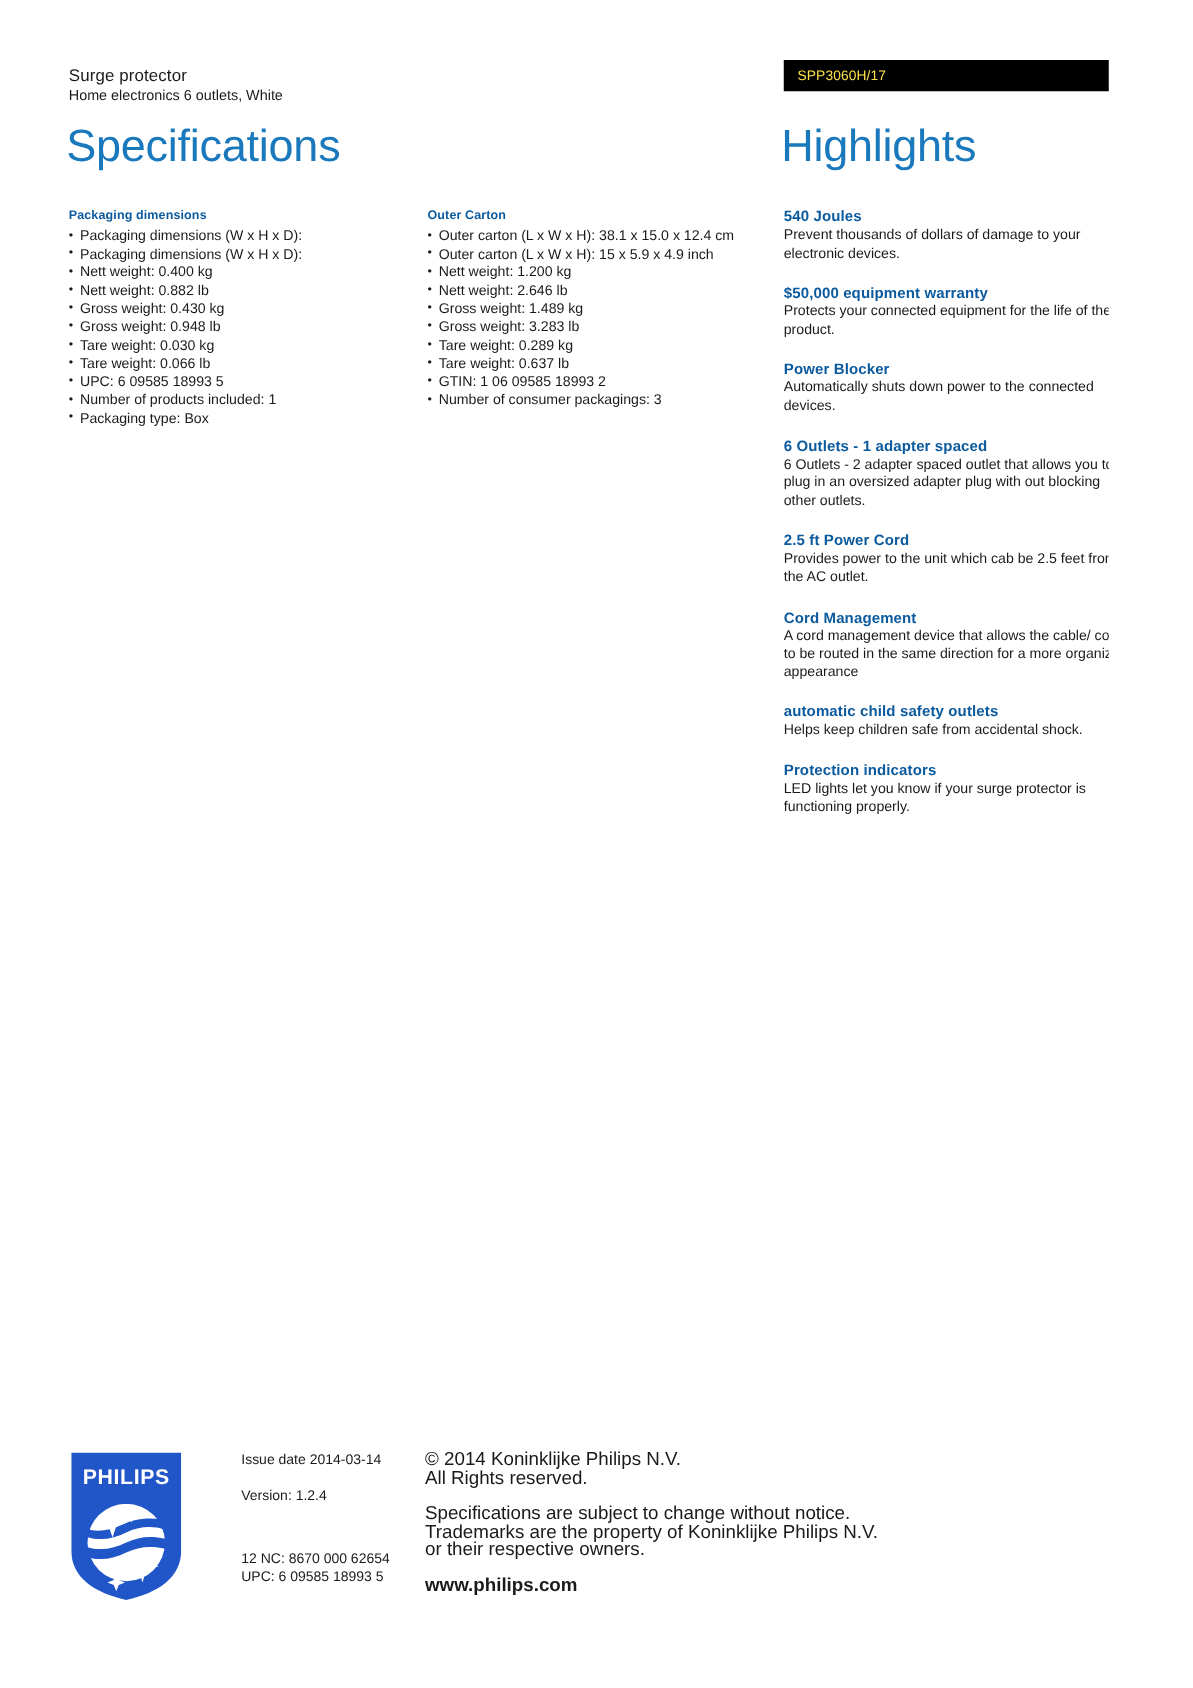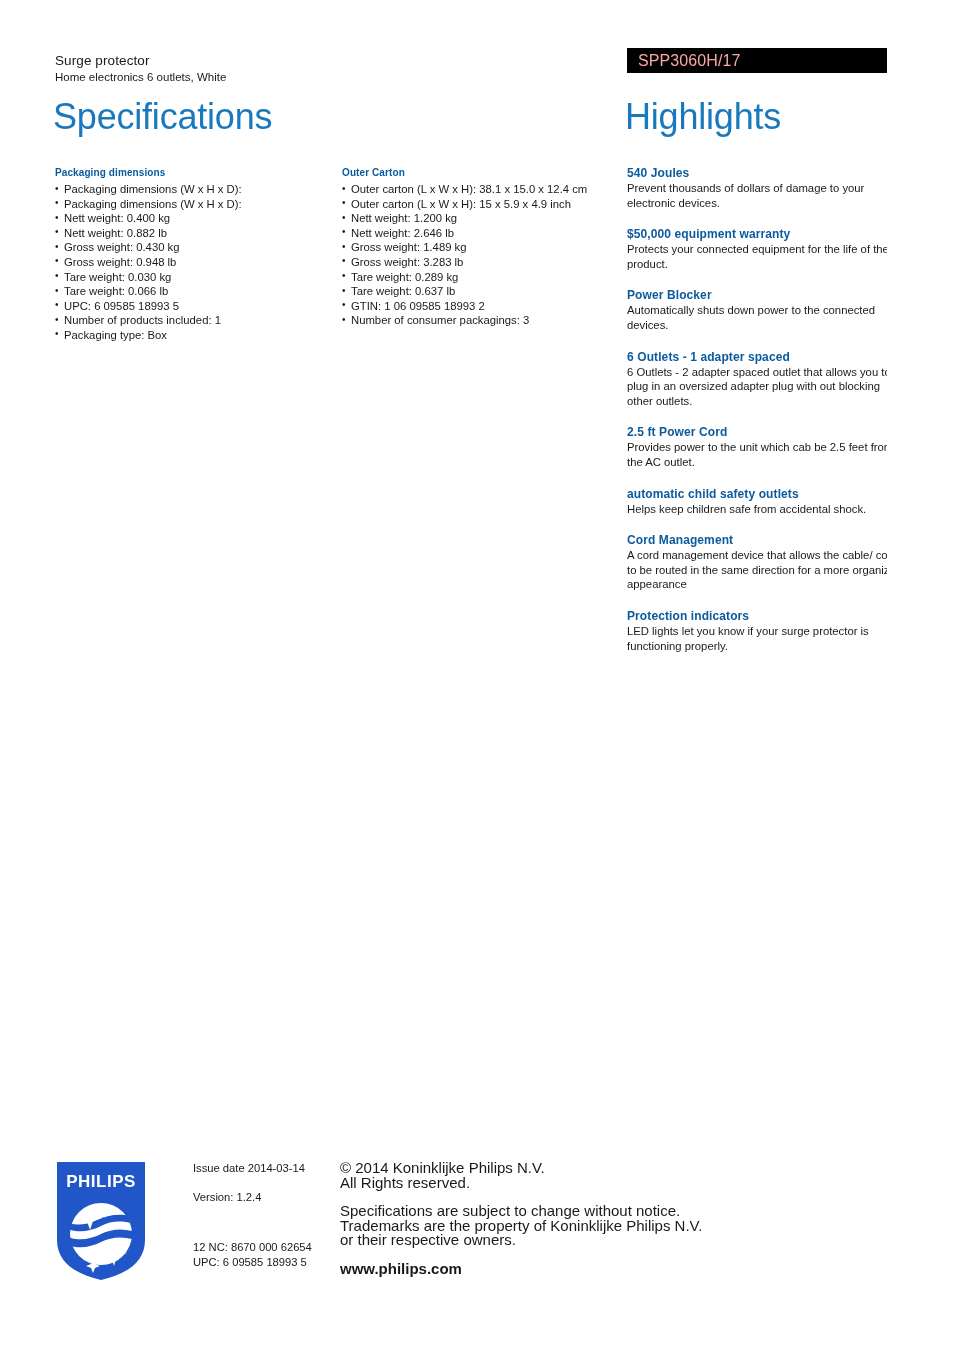--- a/index.html
+++ b/index.html
@@ -37,22 +37,22 @@
 
   .code-bar {
     position: absolute;
     left: 627px; top: 48px;
     width: 275px; height: 25px;
     background: #000000;
   }
   .code-bar span {
     position: absolute;
     left: 11px; top: 4px;
-    color: #fca5a5;
-    font-size: 16px;
+    color: #fde047;
+    font-size: 11px;
     line-height: 18px;
     letter-spacing: 0.1px;
   }
 
   .big-heading {
     position: absolute;
     color: #1a79bd;
     font-size: 36px;
     line-height: 42px;
     font-weight: 400;
@@ -214,26 +214,26 @@
         </div>
         <div class="hl-item">
           <div class="hl-title">6 Outlets - 1 adapter spaced</div>
           <div class="hl-desc">6 Outlets - 2 adapter spaced outlet that allows you to plug in an oversized adapter plug with out blocking other outlets.</div>
         </div>
         <div class="hl-item">
           <div class="hl-title">2.5 ft Power Cord</div>
           <div class="hl-desc">Provides power to the unit which cab be 2.5 feet from the AC outlet.</div>
         </div>
         <div class="hl-item">
+          <div class="hl-title">Cord Management</div>
+          <div class="hl-desc">A cord management device that allows the cable/ cords to be routed in the same direction for a more organized appearance</div>
+        </div>
+        <div class="hl-item">
           <div class="hl-title">automatic child safety outlets</div>
           <div class="hl-desc">Helps keep children safe from accidental shock.</div>
-        </div>
-        <div class="hl-item">
-          <div class="hl-title">Cord Management</div>
-          <div class="hl-desc">A cord management device that allows the cable/ cords to be routed in the same direction for a more organized appearance</div>
         </div>
         <div class="hl-item">
           <div class="hl-title">Protection indicators</div>
           <div class="hl-desc">LED lights let you know if your surge protector is functioning properly.</div>
         </div>
       </div>
   </div>
 
   <div class="footer">
 

